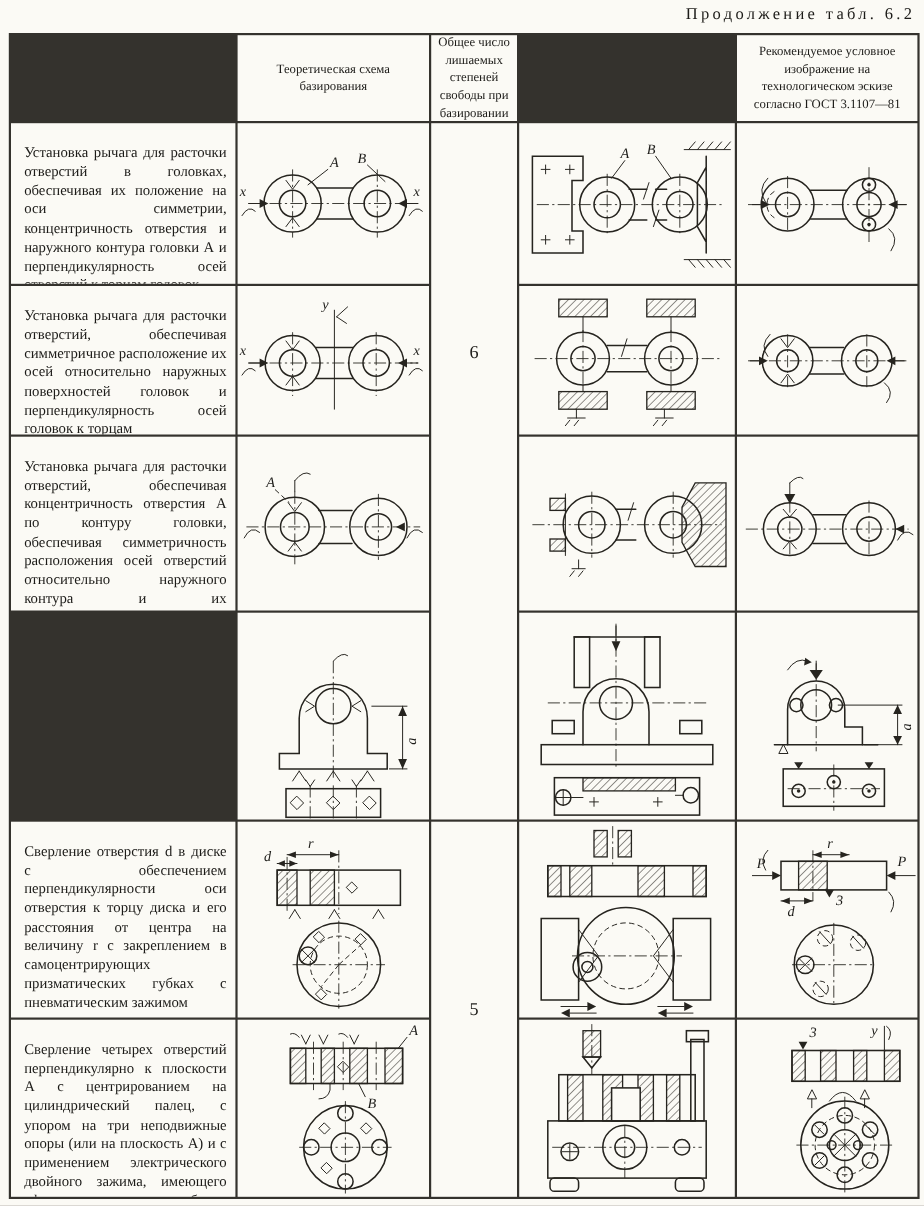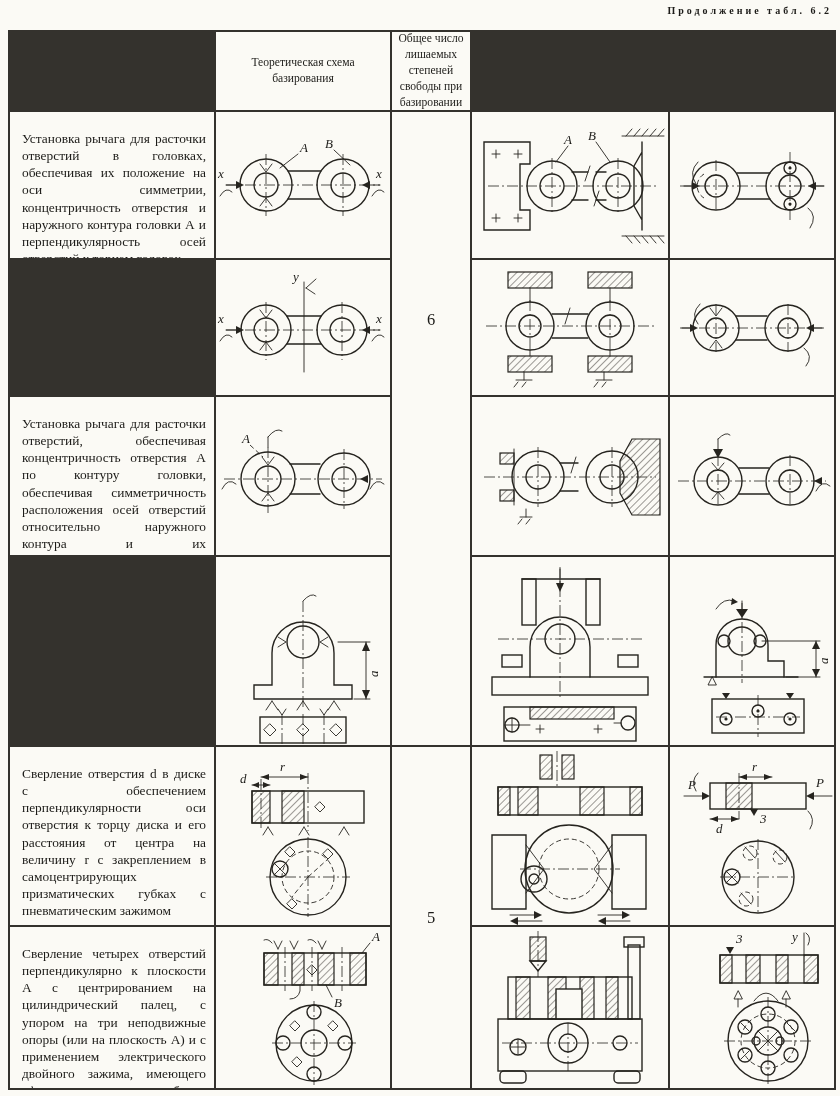--- a/index.html
+++ b/index.html
@@ -1,18 +1,18 @@
 <!DOCTYPE html>
 <html lang="ru"><head>
 <meta charset="utf-8">
 <style>
   html,body{margin:0;padding:0;background:#e9e7e1;}
   .page{position:relative;width:840px;height:1096px;background:#fbfaf5;overflow:hidden;
         font-family:"Liberation Serif","DejaVu Serif",serif;color:#1c1b18;}
-  .page-title{position:absolute;top:5px;right:8px;font-size:10px;font-weight:bold;
+  .page-title{position:absolute;top:5px;right:8px;font-size:15px;font-weight:normal;
         letter-spacing:3px;white-space:nowrap;}
   .tbl{position:absolute;left:8px;top:30px;width:828px;height:1060px;
        display:grid;box-sizing:border-box;
        grid-template-columns:204px 174px 78px 196px 164px;
        grid-template-rows:78px 146px 135px 158px 188px 178px 161px;
        gap:2px;background:#34322d;padding:2px;}
   .cell{background:#fbfaf5;box-sizing:border-box;overflow:hidden;}
   .hdr{display:flex;align-items:center;justify-content:center;text-align:center;
        font-size:11.6px;line-height:1.38;padding:4px 6px;}
   .desc{padding:18px 8px 6px 12px;font-size:13.4px;line-height:1.28;text-align:justify;}
@@ -42,20 +42,21 @@
   </defs>
 </svg>
 
 <div class="page">
   <div class="page-title">Продолжение табл. 6.2</div>
 
   <div class="tbl">
 
     <div class="cell hdr" style="grid-row:1;grid-column:2">Теоретическая схема базирования</div>
     <div class="cell hdr" style="grid-row:1;grid-column:3">Общее число лишаемых степеней свободы при базировании</div>
+    <div class="cell hdr" style="grid-row:1;grid-column:5">Рекомендуемое условное изображение на технологическом эскизе согласно ГОСТ 3.1107—81</div>
 
     <div class="cell dof dof6" style="grid-row:2/6;grid-column:3">6</div>
     <div class="cell dof dof5" style="grid-row:6/8;grid-column:3">5</div>
 
     <div class="cell desc" style="grid-row:2;grid-column:1">Установка рычага для расточки отверстий в головках, обеспечивая их положение на оси симметрии, концентричность отверстия и наружного контура головки А и перпендикулярность осей отверстий к торцам головок</div>
 
     <div class="cell draw" style="grid-row:2;grid-column:2">
       <svg viewBox="0 0 174 146" width="174" height="146">
         <path class="cl" d="M10 73 H164"></path>
           <path class="cl" d="M50 42 V104"></path>
@@ -121,20 +122,21 @@
         <circle class="ln" cx="120" cy="56" r="6"></circle>
           <circle class="fill" cx="120" cy="56" r="1.6"></circle>
         <circle class="ln" cx="120" cy="92" r="6"></circle>
           <circle class="fill" cx="120" cy="92" r="1.6"></circle>
         <path class="thin" d="M138 96 q10 8 2 20"></path>
         <path class="thin" d="M154 74 H146"></path>
           <path class="fill" d="M146 70 L138 74 L146 78 Z"></path>
       </svg>
     </div>
 
+    <div class="cell desc" style="grid-row:3;grid-column:1">Установка рычага для расточки отверстий, обеспечивая симметричное расположение их осей относительно наружных поверхностей головок и перпендикулярность осей головок к торцам</div>
 
     <div class="cell draw" style="grid-row:3;grid-column:2">
       <svg viewBox="0 0 174 135" width="174" height="135">
         <path class="cl" d="M10 70 H164"></path>
           <path class="cl" d="M50 42 V100"></path>
           <path class="cl" d="M126 42 V100"></path>
         <circle class="ln" cx="50" cy="70" r="25"></circle>
           <circle class="ln" cx="50" cy="70" r="12"></circle>
         <circle class="ln" cx="126" cy="70" r="25"></circle>
           <circle class="ln" cx="126" cy="70" r="12"></circle>

